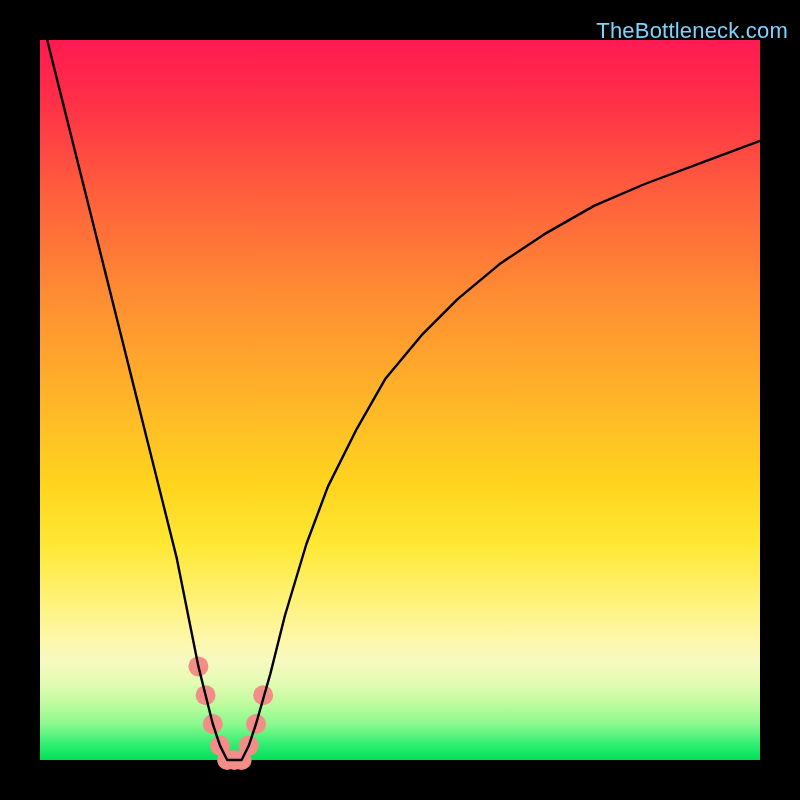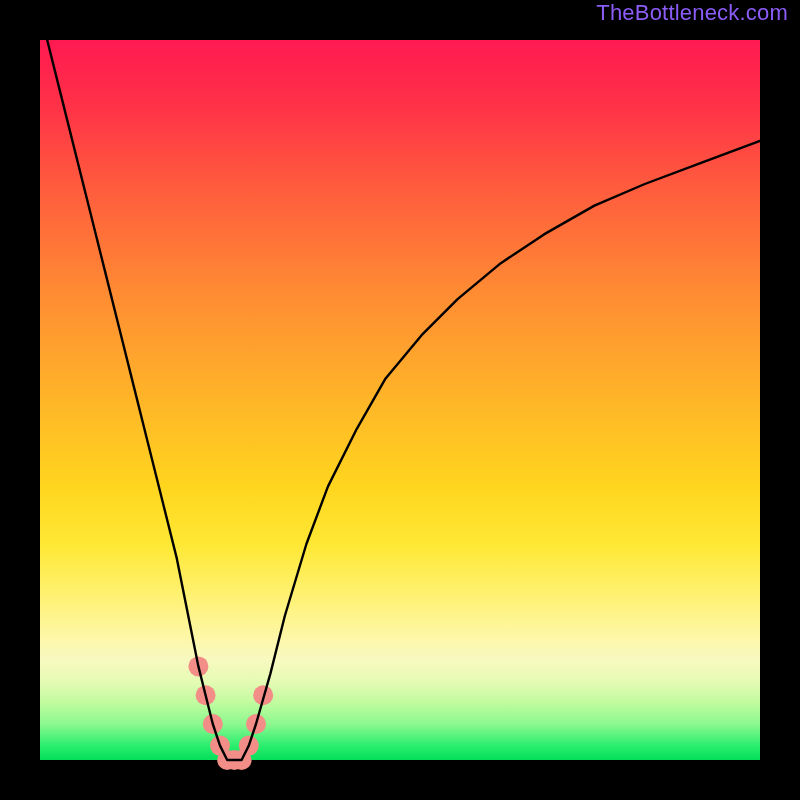--- a/index.html
+++ b/index.html
@@ -38,23 +38,23 @@
       #f8f9c0 86%,
       #e6fbb4 89%,
       #c2fba0 92%,
       #8cf88e 95%,
       #2bee6f 98%,
       #03df59 100%
     );
   }
   .watermark {
     position: absolute;
-    top: 0;
+    top: 18px;
     right: 12px;
-    color: #8b5cf6;
+    color: #7dd3fc;
     font-size: 22px;
     font-weight: 400;
     letter-spacing: 0.2px;
     user-select: none;
   }
   svg.curve {
     position: absolute;
     top: 0; left: 0;
     width: 720px;
     height: 720px;

